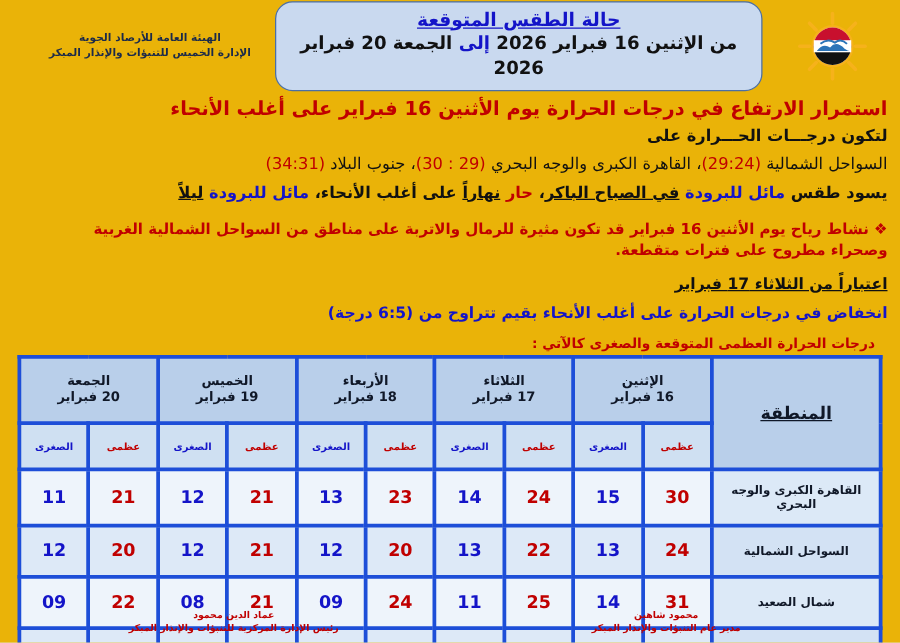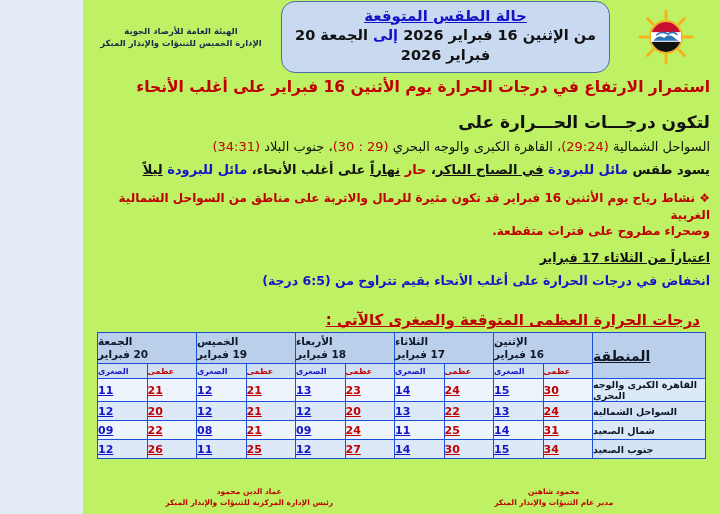--- a/index.html
+++ b/index.html
@@ -9,23 +9,23 @@
   body {
     width: 720px;
     height: 514px;
     overflow: hidden;
     background: #e3ebf5;
     font-family: "DejaVu Sans", "Liberation Sans", sans-serif;
     direction: rtl;
   }
   .page {
     position: relative;
-    width: 637px;
+    width: 720px;
     height: 514px;
-    background: #bef264;
+    background: #eab308;
     box-sizing: border-box;
   }
   
   .header {
     position: relative;
     height: 70px;
     display: flex;
     flex-direction: row;
     align-items: center;
     padding: 4px 8px 0 8px;
@@ -88,24 +88,24 @@
     margin: 0;
     text-align: right;
   }
   .l1 {
     font-size: 15.5px;
     font-weight: bold;
     color: #c00000;
     margin-top: 8px;
   }
   .l2 {
-    font-size: 17px;
+    font-size: 13px;
     font-weight: bold;
     color: #111;
-    margin-top: 15px;
+    margin-top: 5px;
   }
   .l3 {
     font-size: 13px;
     font-weight: normal;
     color: #111;
     margin-top: 6px;
   }
   .l3 .tmp { color: #c00000; }
   .l4 {
     font-size: 13px;
@@ -138,43 +138,42 @@
   }
   .l8 {
     font-size: 12px;
     font-weight: bold;
     color: #c00000;
     margin-top: 7px;
   }
   .bullet { color: #c00000; }
   
   .tbl-caption {
-    font-size: 15px;
+    font-size: 11px;
     font-weight: bold;
     color: #c00000;
-    text-decoration: underline;
     text-align: right;
     padding: 0 20px 0 0;
-    margin-top: 23px;
+    margin-top: 11px;
   }
   
   .tbl-wrap {
     padding: 0 14px;
     margin-top: 3px;
   }
   table.fc {
     width: 100%;
     border-collapse: collapse;
     table-layout: fixed;
     font-family: "DejaVu Sans", "Liberation Sans", sans-serif;
   }
   table.fc th, table.fc td {
-    border: 1px solid #1d4ed8;
-    text-align: left;
-    padding: 0;
+    border: 3px solid #1d4ed8;
+    text-align: center;
+    padding: 10px;
   }
   th.day {
     background: #b9cfea;
     color: #101828;
     font-size: 10.5px;
     font-weight: bold;
     height: 30px;
     line-height: 1.25;
   }
   th.region-head {
@@ -196,25 +195,24 @@
   td.rgn {
     background: #dce9f7;
     font-size: 9.5px;
     font-weight: bold;
     color: #101828;
     text-align: right;
     padding-right: 5px;
     height: 18px;
   }
   td.val {
-    font-size: 11px;
+    font-size: 14px;
     font-weight: bold;
     height: 18px;
     background: #eef4fb;
-    text-decoration: underline;
   }
   td.val.max { color: #c00000; }
   td.val.min { color: #1414c8; }
   tr.alt td.val { background: #dde9f7; }
   tr.alt td.rgn { background: #d3e2f4; }
   
   .footer {
     position: absolute;
     left: 0;
     right: 0;

